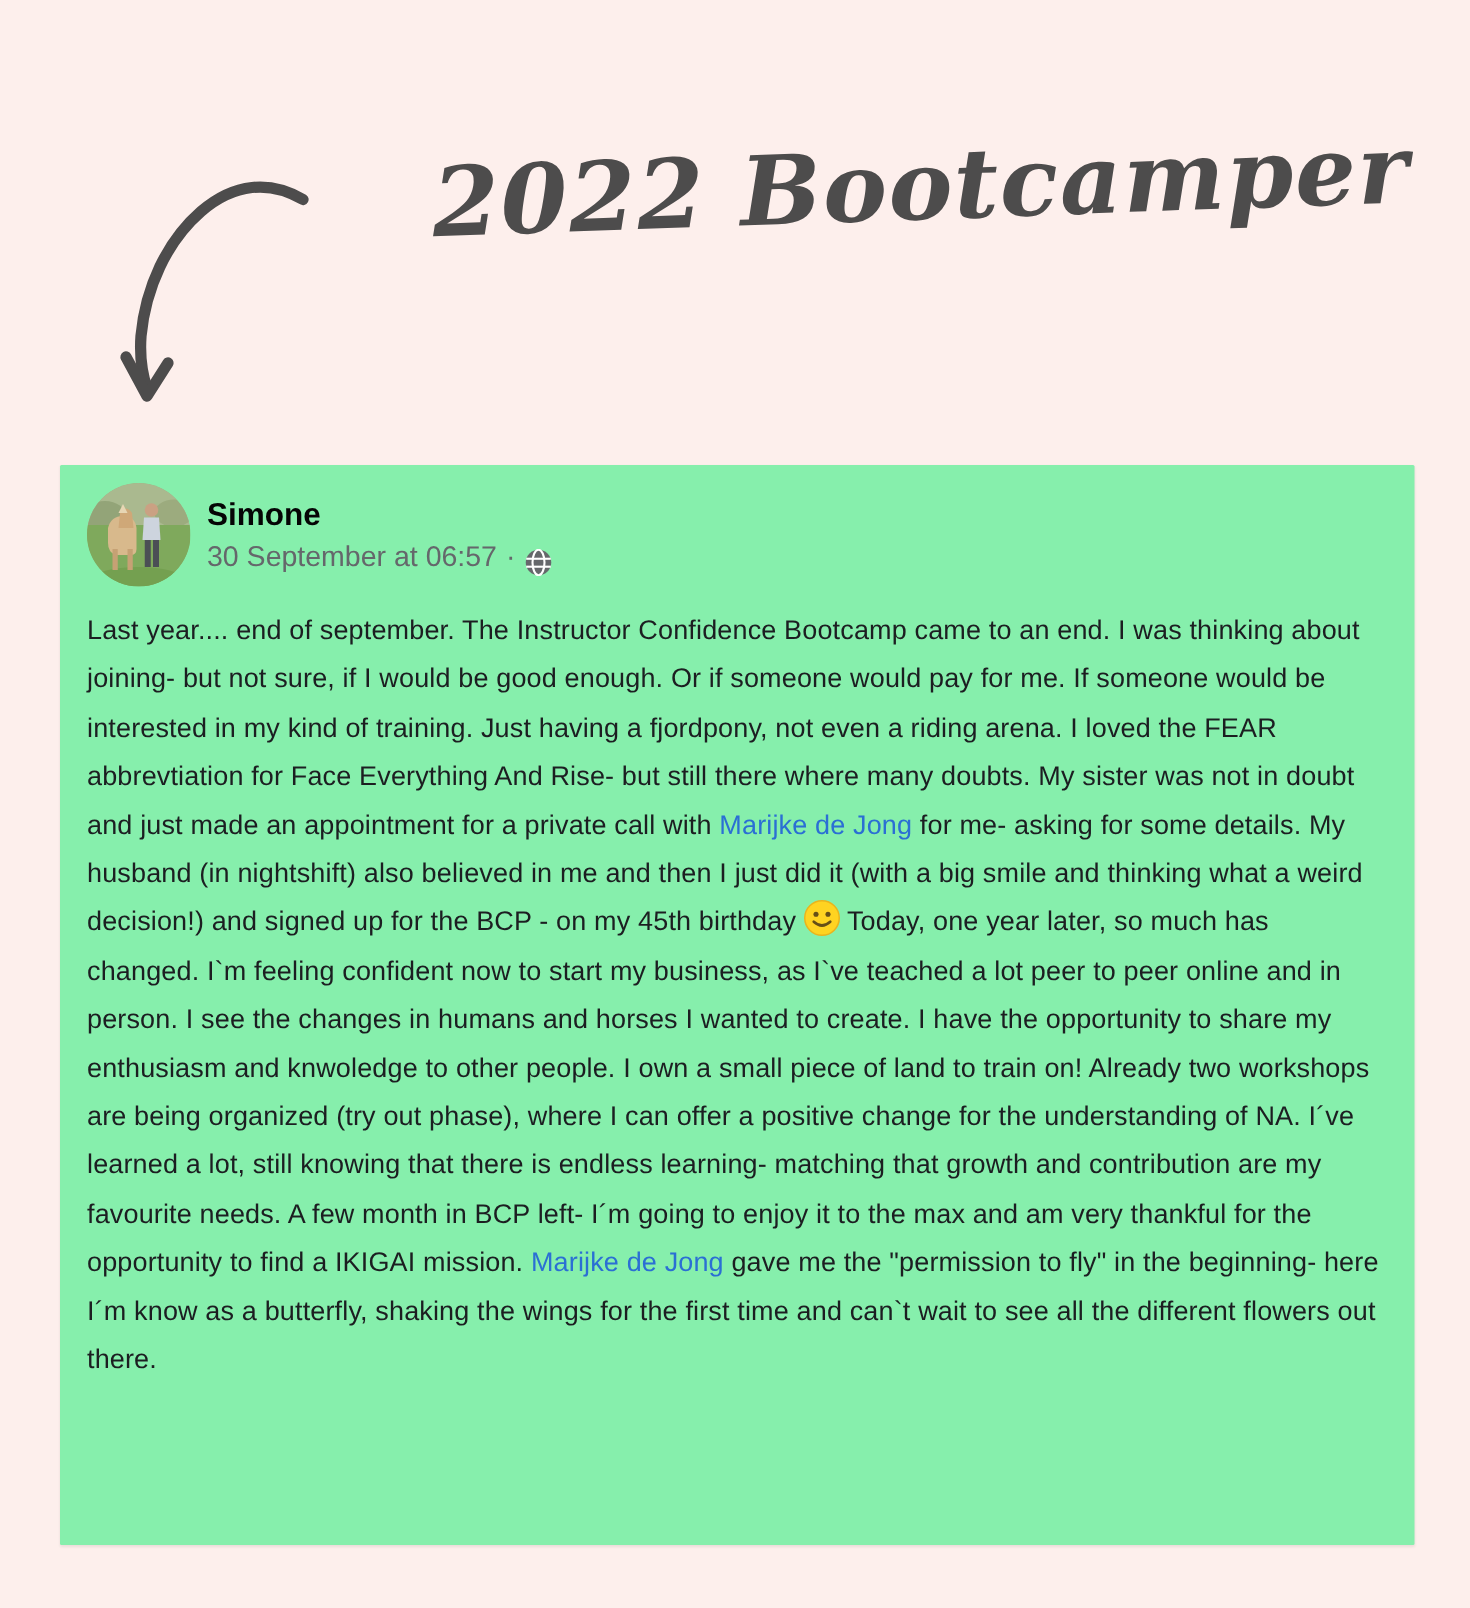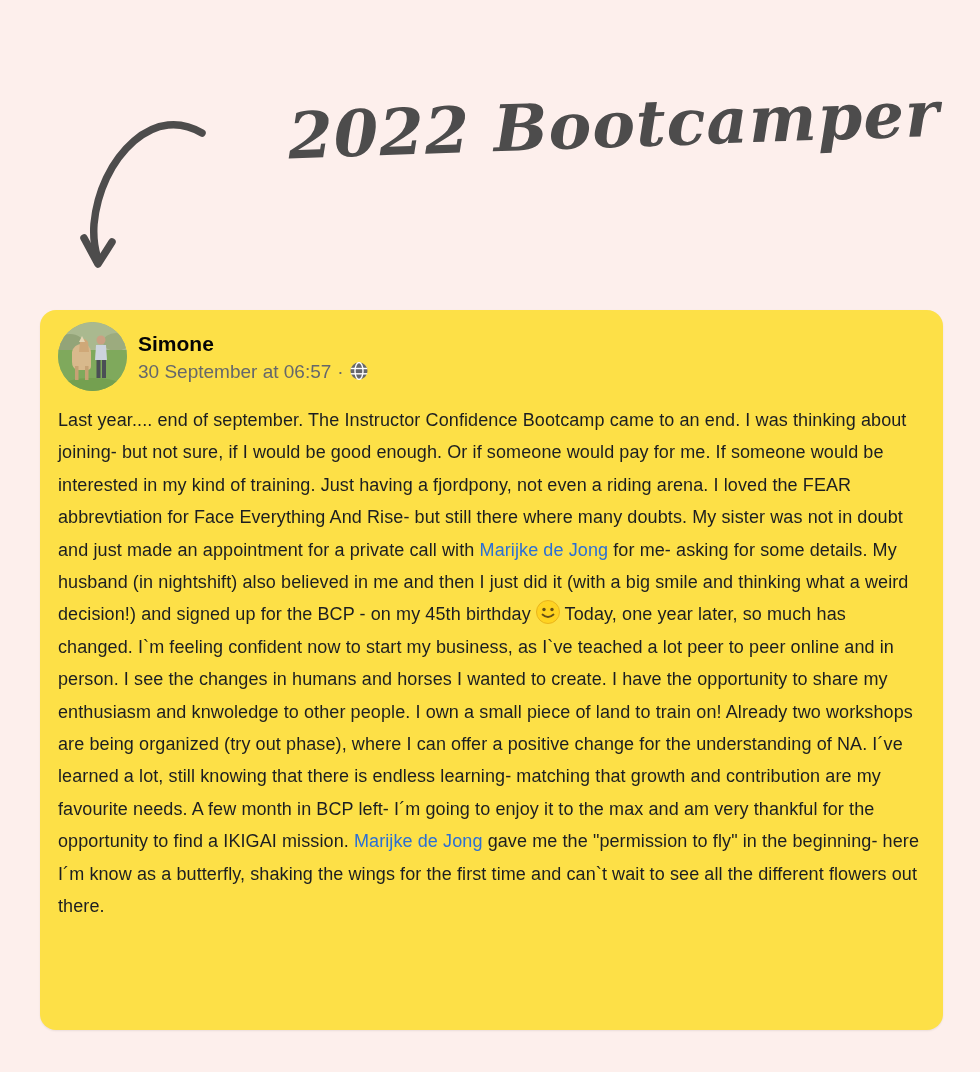--- a/index.html
+++ b/index.html
@@ -36,22 +36,22 @@
     width:135px;
     height:158px;
   }
   
   .card{
     position:absolute;
     left:40px;
     top:310px;
     width:903px;
     height:720px;
-    background:#fde047;
-    border-radius:16px;
+    background:#86efac;
+    border-radius:1px;
     box-shadow:0 1px 2px rgba(0,0,0,0.08);
     box-sizing:border-box;
     padding:12px 18px 14px 18px;
   }
   .post-header{
     display:flex;
     align-items:center;
   }
   .avatar{
     width:69px;
@@ -69,21 +69,21 @@
   }
   .author-name{
     font-size:21px;
     font-weight:700;
     color:#050505;
     line-height:1.3;
     cursor:pointer;
   }
   .meta-row{
     display:flex;
-    align-items:flex-start;
+    align-items:flex-end;
     margin-top:3px;
     font-size:19px;
     color:#65676b;
   }
   .meta-row .dot{
     margin:0 6px;
   }
   .globe{
     width:18px;
     height:18px;

